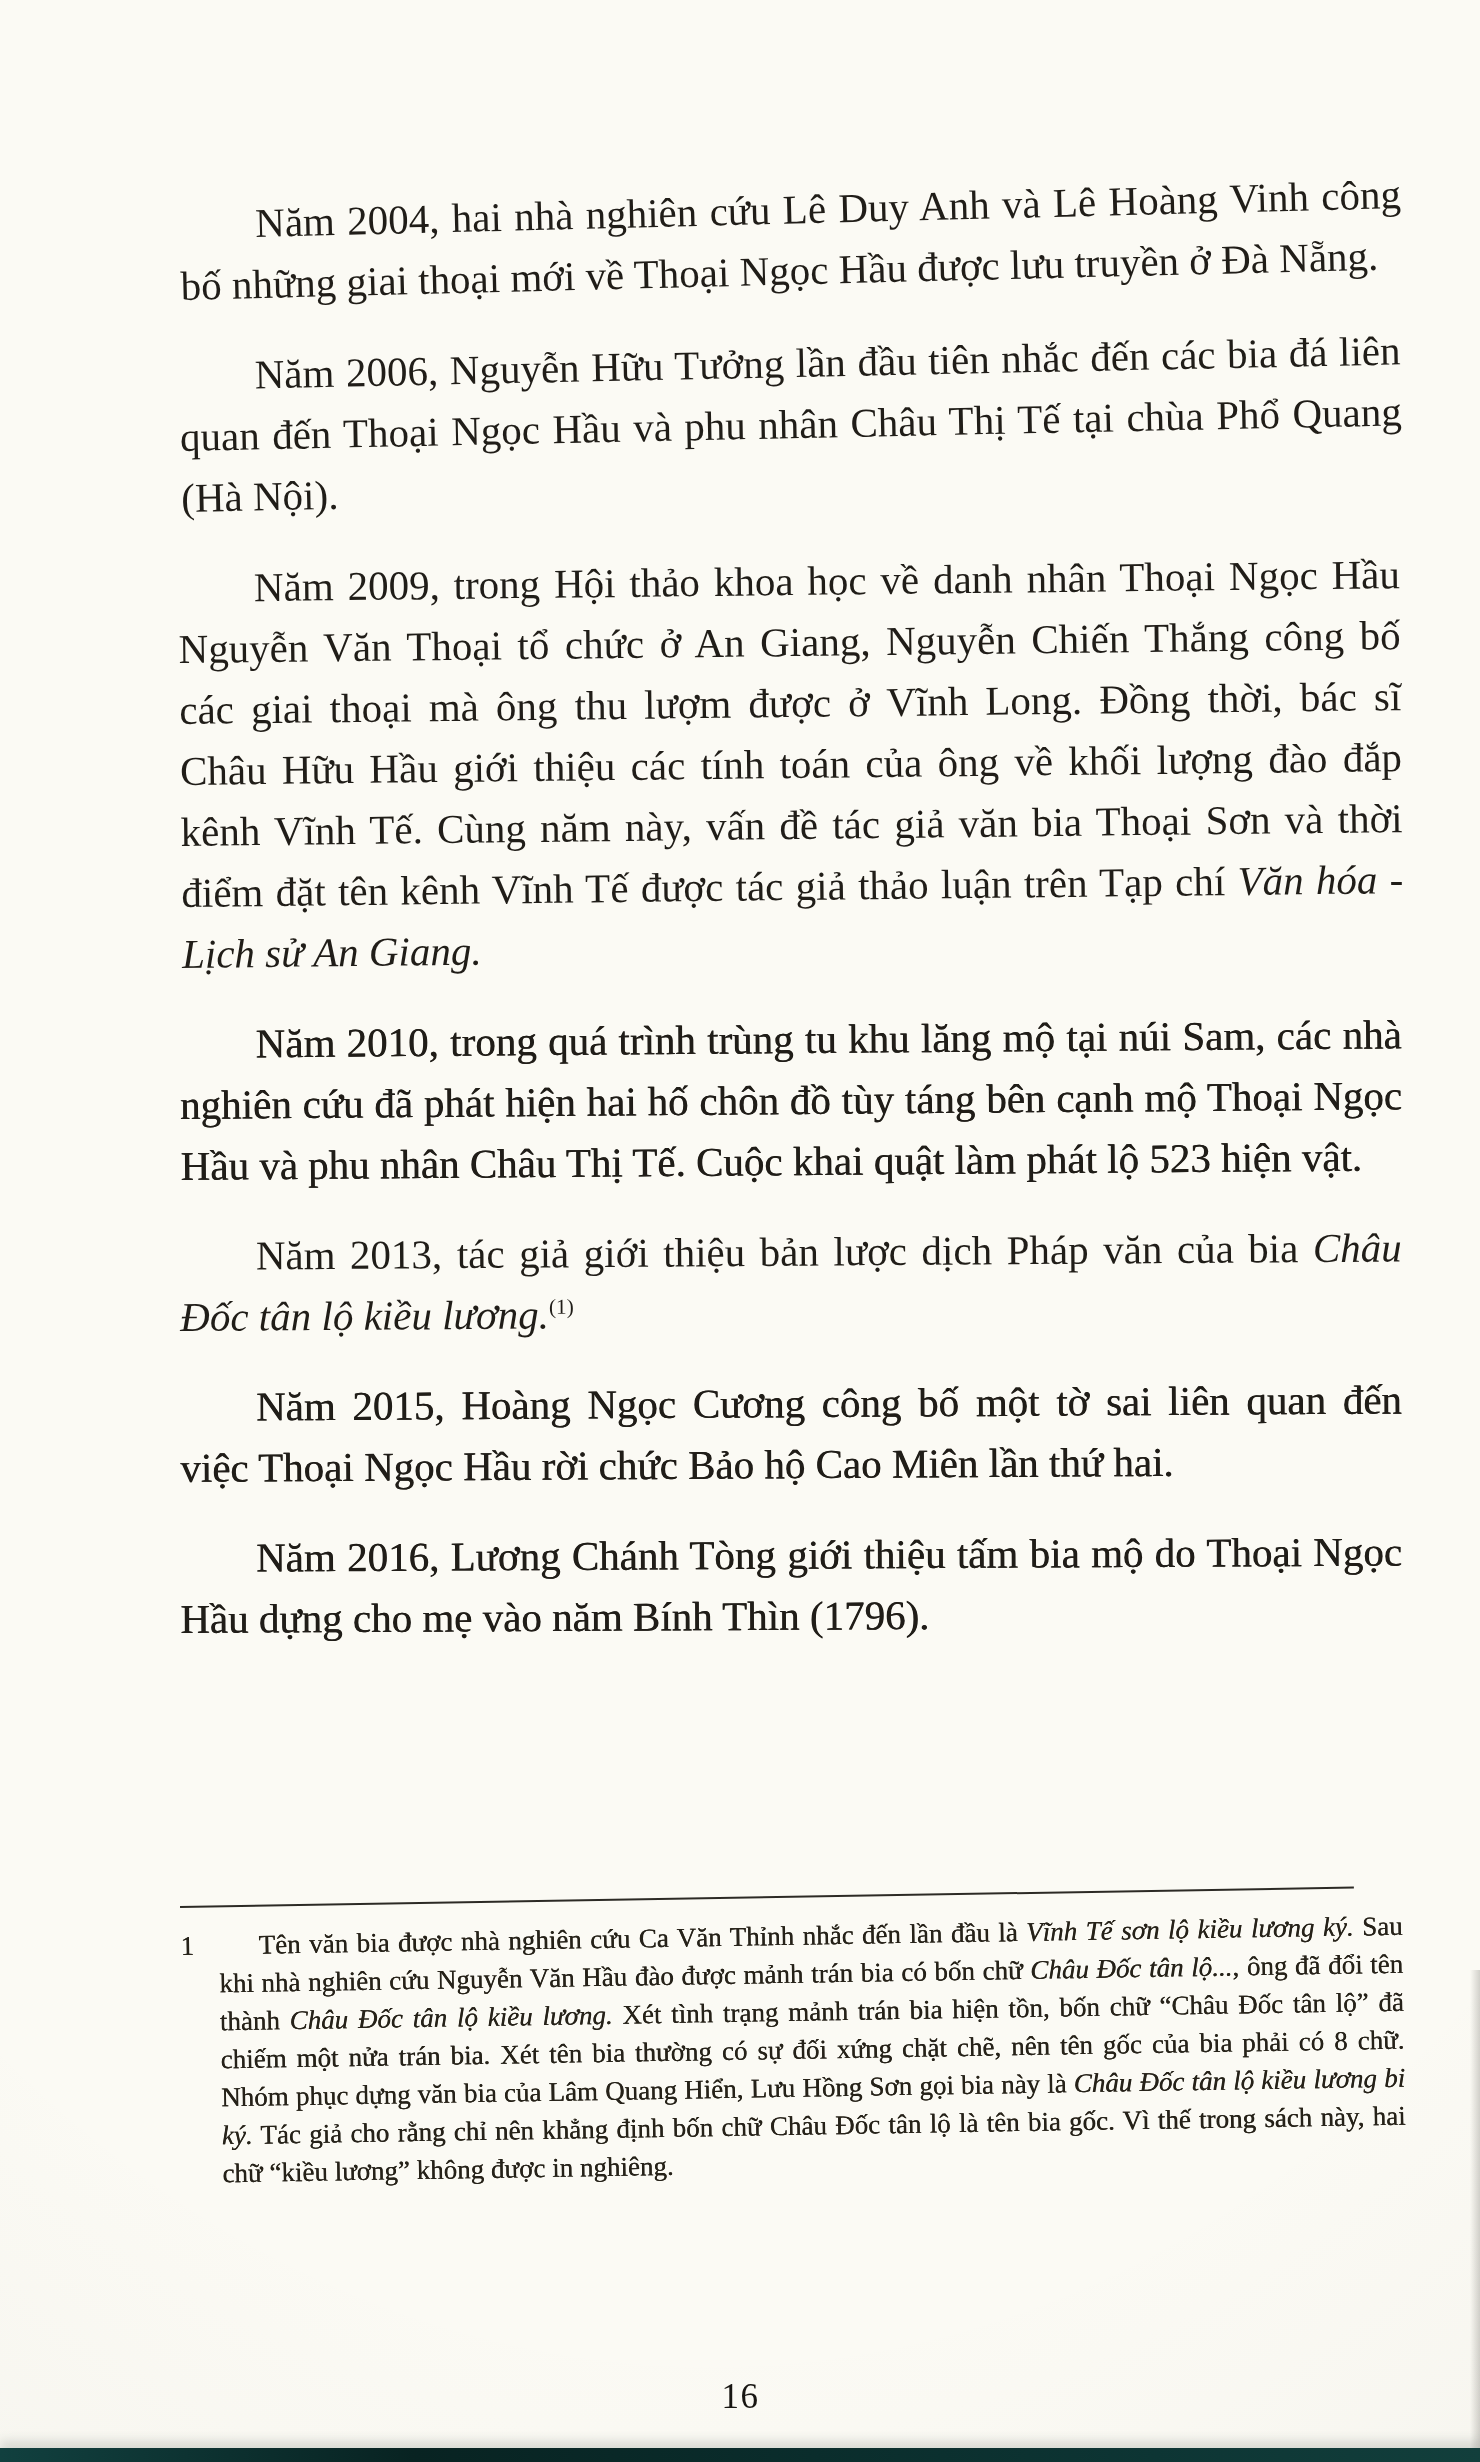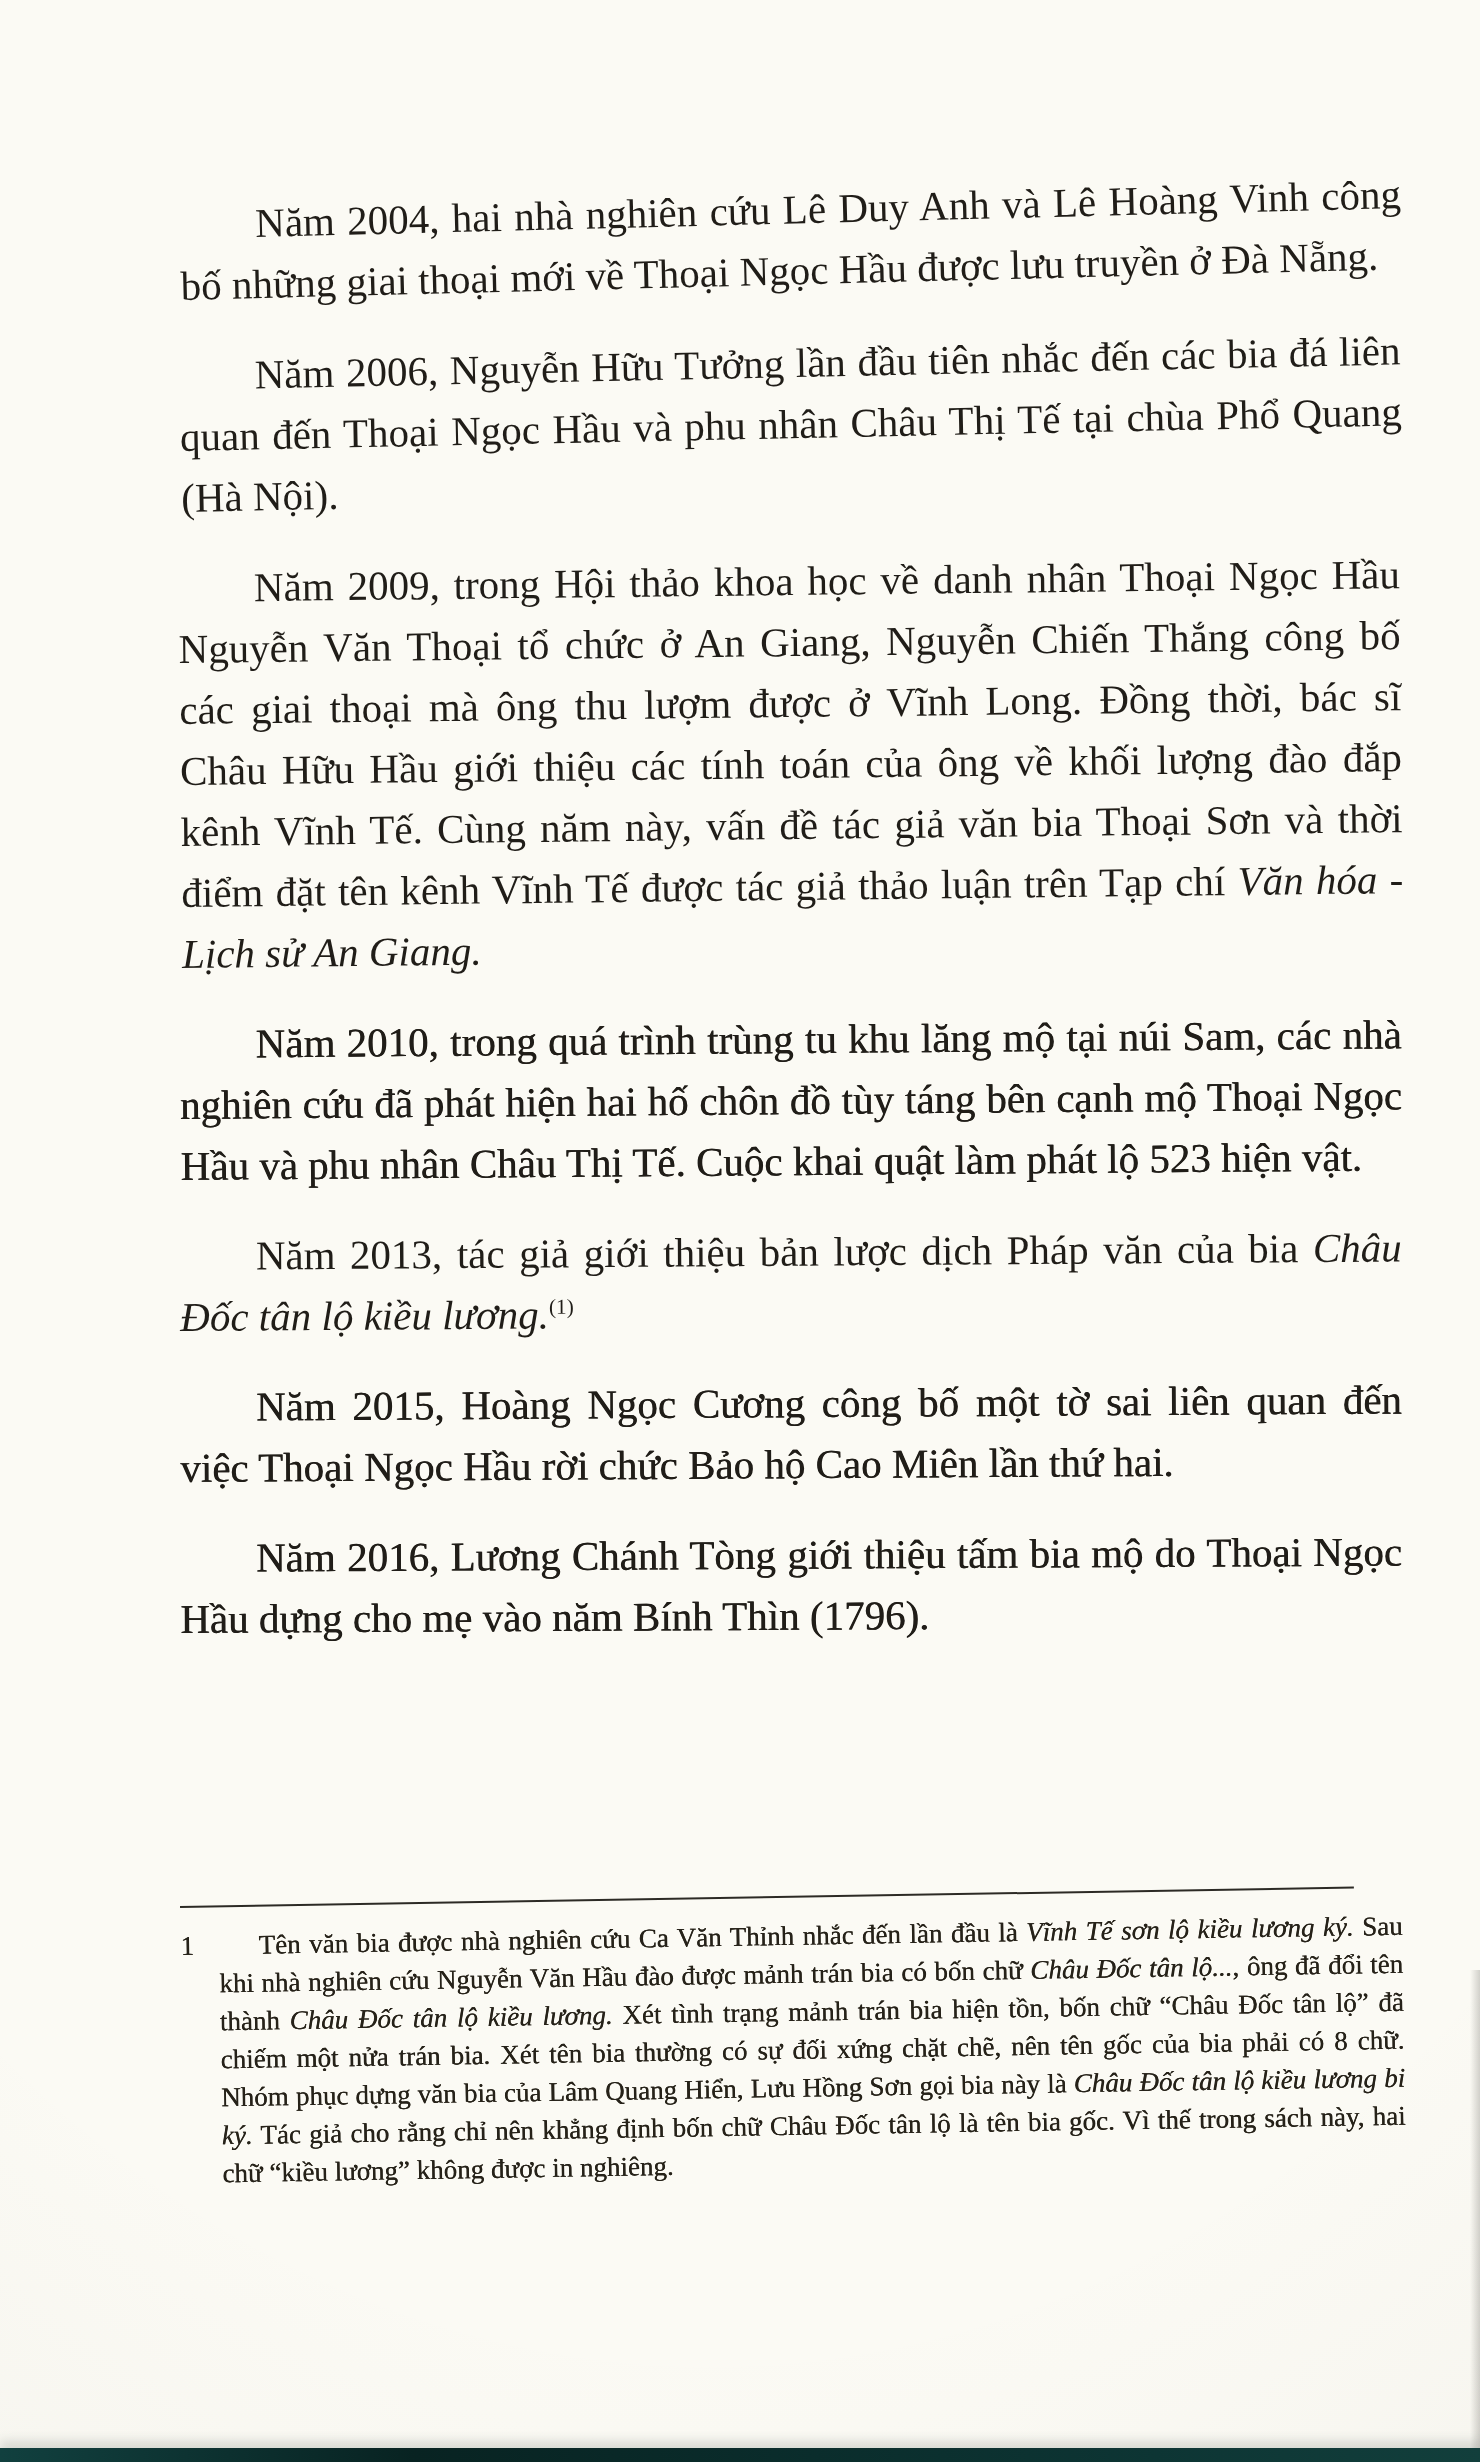--- a/index.html
+++ b/index.html
@@ -134,18 +134,19 @@
     <p class="para t5"><span>Năm 2013, tác giả giới thiệu bản lược dịch Pháp văn của bia </span><span class="em">Châu Đốc tân lộ kiều lương.</span><sup class="fnref">(1)</sup></p>
     <p class="para t6 ink-heavy">Năm 2015, Hoàng Ngọc Cương công bố một tờ sai liên quan đến việc Thoại Ngọc Hầu rời chức Bảo hộ Cao Miên lần thứ hai.</p>
     <p class="para t7 ink-heavy">Năm 2016, Lương Chánh Tòng giới thiệu tấm bia mộ do Thoại Ngọc Hầu dựng cho mẹ vào năm Bính Thìn (1796).</p>
   </div>
 
   <div class="footnote-block">
     <div class="fn-rule"></div>
     <div class="footnote"><span class="fn-marker">1</span><span>Tên văn bia được nhà nghiên cứu Ca Văn Thỉnh nhắc đến lần đầu là </span><span class="em">Vĩnh Tế sơn lộ kiều lương ký.</span><span> Sau khi nhà nghiên cứu Nguyễn Văn Hầu đào được mảnh trán bia có bốn chữ </span><span class="em">Châu Đốc tân lộ...</span><span>, ông đã đổi tên thành </span><span class="em">Châu Đốc tân lộ kiều lương.</span><span> Xét tình trạng mảnh trán bia hiện tồn, bốn chữ “Châu Đốc tân lộ” đã chiếm một nửa trán bia. Xét tên bia thường có sự đối xứng chặt chẽ, nên tên gốc của bia phải có 8 chữ. Nhóm phục dựng văn bia của Lâm Quang Hiển, Lưu Hồng Sơn gọi bia này là </span><span class="em">Châu Đốc tân lộ kiều lương bi ký.</span><span> Tác giả cho rằng chỉ nên khẳng định bốn chữ Châu Đốc tân lộ là tên bia gốc. Vì thế trong sách này, hai chữ “kiều lương” không được in nghiêng.</span></div>
   </div>
 
+  <div class="page-number">16</div>
 
   <div class="edge-right"></div>
   <div class="bottom-bar"></div>
 
 </div>
 
 
 </body></html>

